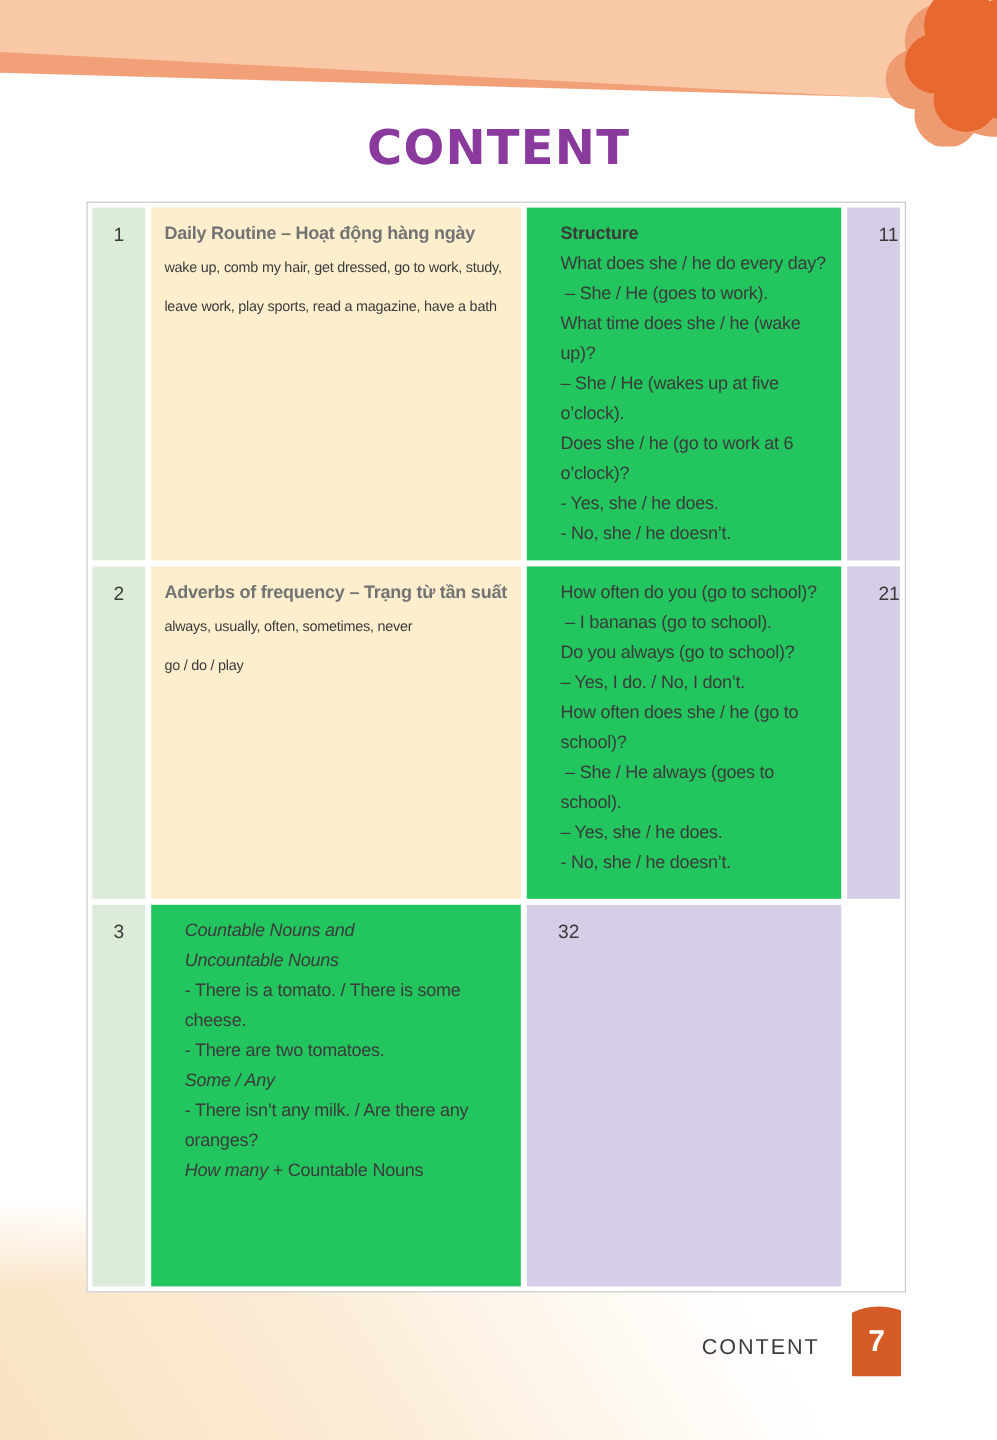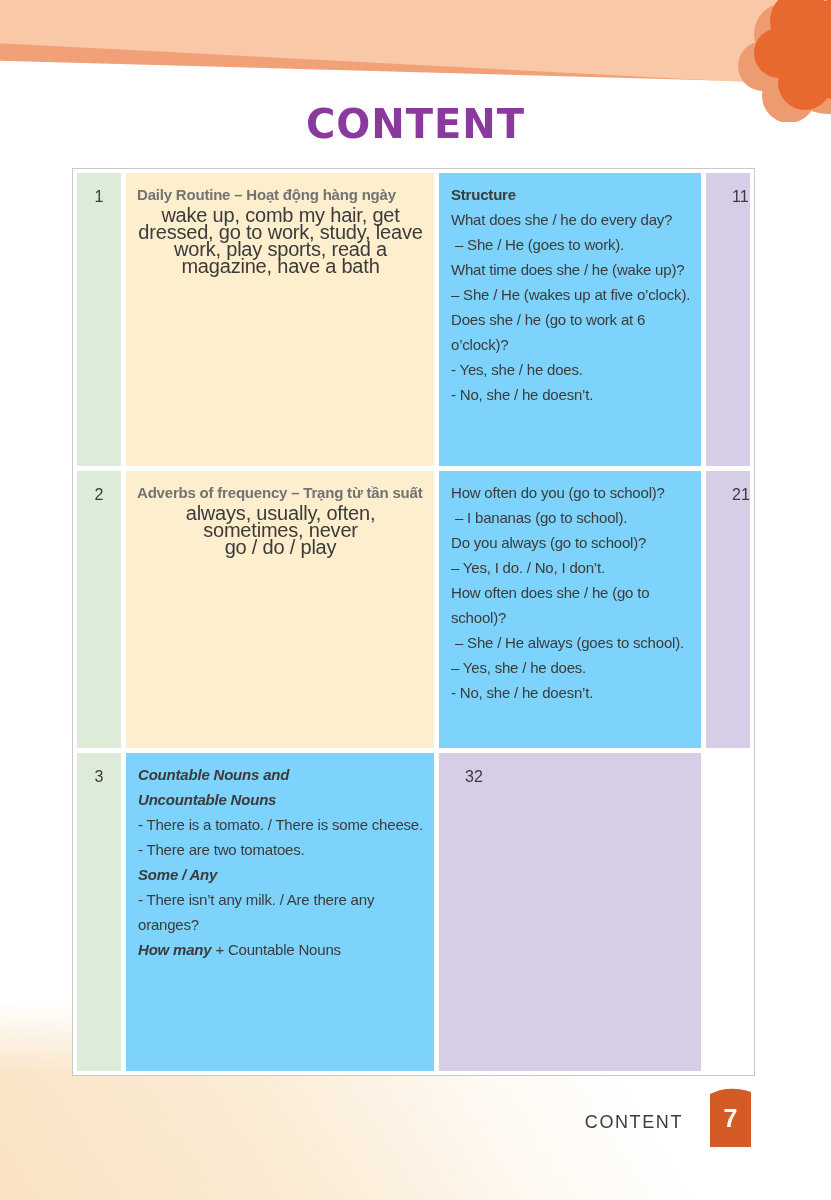--- a/index.html
+++ b/index.html
@@ -42,30 +42,30 @@
     padding:4px;display:grid;
     grid-template-columns:44px 1fr 262px 44px;
     gap:5px;
   }
   .cell{box-sizing:border-box;padding:10px 8px;font-size:16px;line-height:25px;}
   .row-0{min-height:293px;}
   .row-1{min-height:277px;}
   .row-2{min-height:318px;}
   .cell-num{background:#dcecd8;text-align:center;padding-top:11px;font-size:16px;}
   .cell-topic{background:#fdeecd;padding:9px 10px 10px 11px;}
-  .cell-structure{background:#7dd3fc;padding:9px 5px 10px 12px;}
+  .cell-structure{background:#22c55e;padding:9px 5px 10px 28px;}
   .cell-page{background:#d6cde7;padding-top:11px;padding-left:26px;font-size:16px;}
   .topic-title{
     color:#737373;font-weight:bold;font-size:15px;line-height:25px;
     letter-spacing:-.2px;white-space:nowrap;
   }
-  .topic-body{font-size:20px;line-height:17px;letter-spacing:-.2px;text-align:center;}
+  .topic-body{font-size:12px;line-height:32px;letter-spacing:-.2px;}
   .s-line{white-space:pre-wrap;font-size:15px;line-height:25px;letter-spacing:-.2px;}
   .st-b{font-weight:bold;}
-  .st-bi{font-weight:bold;font-style:italic;}
+  .st-bi{font-weight:normal;font-style:italic;}
   
   .footer-label{
     position:absolute;top:1112px;right:148px;z-index:2;
     font-size:18px;letter-spacing:1.6px;color:#3c3c3c;
   }
   .page-tab{position:absolute;left:710px;top:1086px;width:41px;height:61px;z-index:2;}
   .page-tab svg{position:absolute;top:0;left:0;}
   .page-tab .tab-num{
     position:absolute;top:17px;left:0;width:100%;text-align:center;
     color:#ffffff;font-weight:bold;font-size:25px;line-height:30px;

